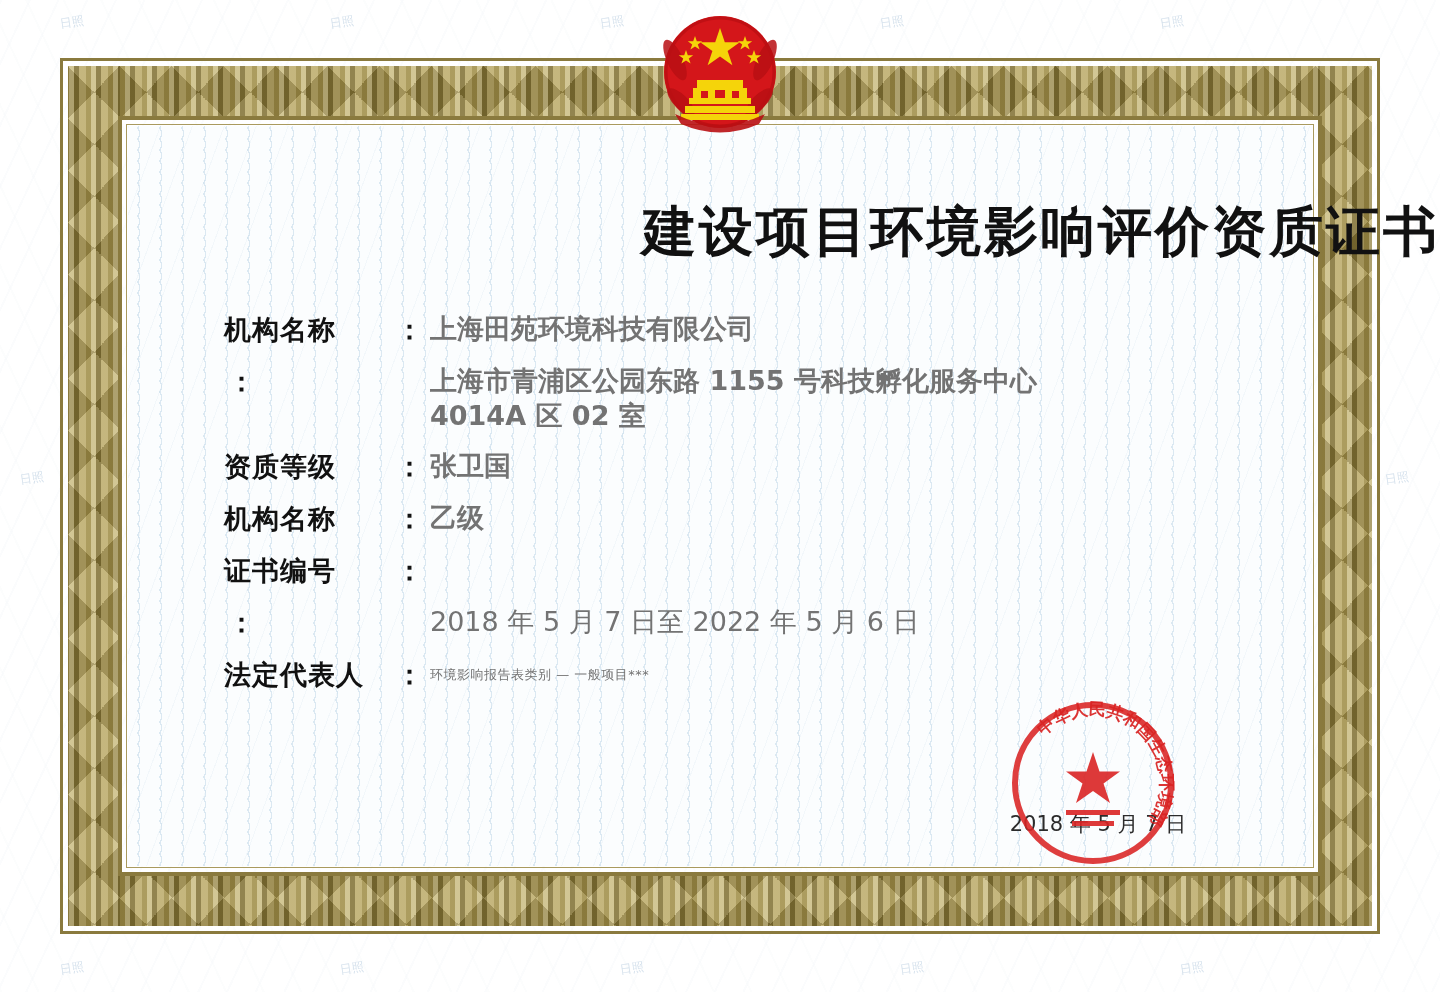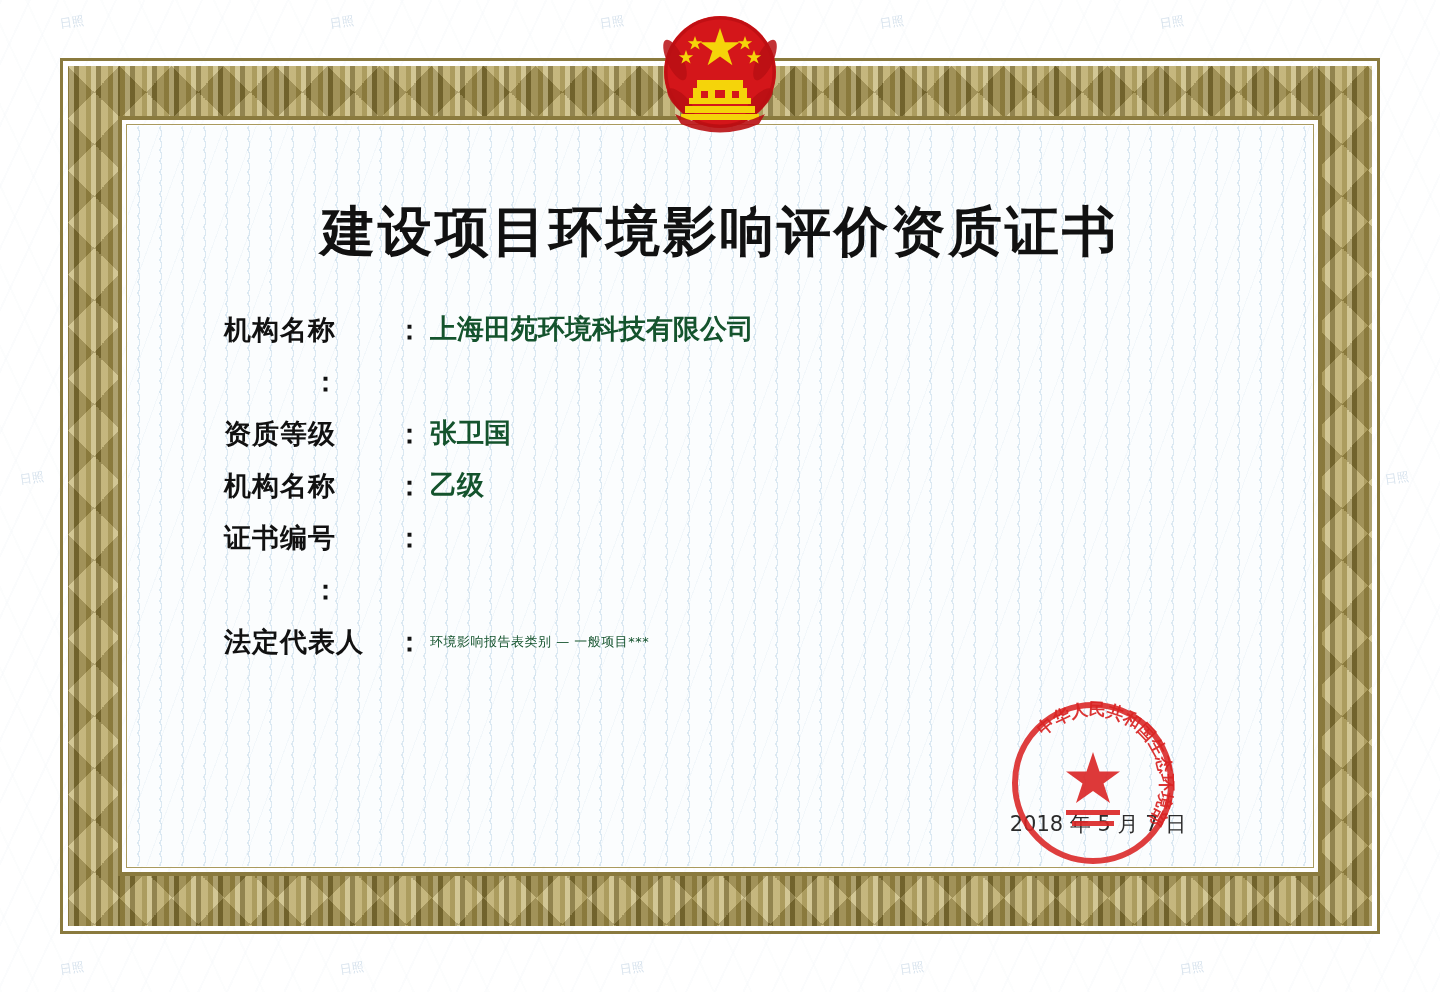--- a/index.html
+++ b/index.html
@@ -126,21 +126,21 @@
     width: 150px;
     height: 150px;
     z-index: 6;
   }
 
   
   .title {
     position: absolute;
     top: 196px;
     left: 0; right: 0;
-    text-align: center;
+    text-align: right;
     font-size: 54px;
     letter-spacing: 3px;
     font-weight: bold;
     color: #111111;
     font-family: "DejaVu Sans", "Liberation Sans", sans-serif;
     z-index: 5;
   }
 
   
   .rows {
@@ -158,33 +158,33 @@
   }
   .row-label {
     width: 200px;
     flex: 0 0 200px;
     font-size: 27px;
     font-weight: bold;
     letter-spacing: 1px;
     font-family: Liberation Serif, serif;
     white-space: nowrap;
     display: flex;
-    justify-content: center;
+    justify-content: space-between;
   }
   .row-label .colon { margin-left: 4px; }
   .row-label .lbl-text {
     display: inline-flex;
     justify-content: space-between;
     width: 172px;
   }
   .row-value {
     font-size: 27px;
     line-height: 1.28;
     font-family: "DejaVu Sans", "Liberation Sans", sans-serif;
-    color: #14532d;
+    color: #737373;
     padding-left: 6px;
   }
   .row-value.bold { font-weight: bold; }
   .row-value.small { font-size: 13px; padding-top: 10px; letter-spacing: 0.5px; }
   .row-value .ln { display: block; white-space: nowrap; }
   .cert-no span { display: inline-block; }
   .cert-no .gap1 { width: 22px; }
   .cert-no .gap2 { width: 60px; }
 
   
@@ -290,20 +290,24 @@
         <span class="lbl-text">机构名称</span>
           <span class="colon">：</span>
       </div>
       <div class="row-value bold">上海田苑环境科技有限公司</div>
     </div>
 
     <div class="row">
       <div class="row-label">
           <span class="colon">：</span>
       </div>
+      <div class="row-value bold">
+        <span class="ln">上海市青浦区公园东路 1155 号科技孵化服务中心</span>
+        <span class="ln">4014A 区 02 室</span>
+      </div>
     </div>
 
     <div class="row">
       <div class="row-label">
         <span class="lbl-text">资质等级</span>
           <span class="colon">：</span>
       </div>
       <div class="row-value bold">张卫国</div>
     </div>
 
@@ -319,20 +323,21 @@
       <div class="row-label">
         <span class="lbl-text">证书编号</span>
           <span class="colon">：</span>
       </div>
     </div>
 
     <div class="row">
       <div class="row-label">
           <span class="colon">：</span>
       </div>
+      <div class="row-value">2018 年 5 月 7 日至 2022 年 5 月 6 日</div>
     </div>
 
     <div class="row">
       <div class="row-label">
         <span class="lbl-text">法定代表人</span>
           <span class="colon">：</span>
       </div>
       <div class="row-value small">环境影响报告表类别 — 一般项目***</div>
     </div>
 

